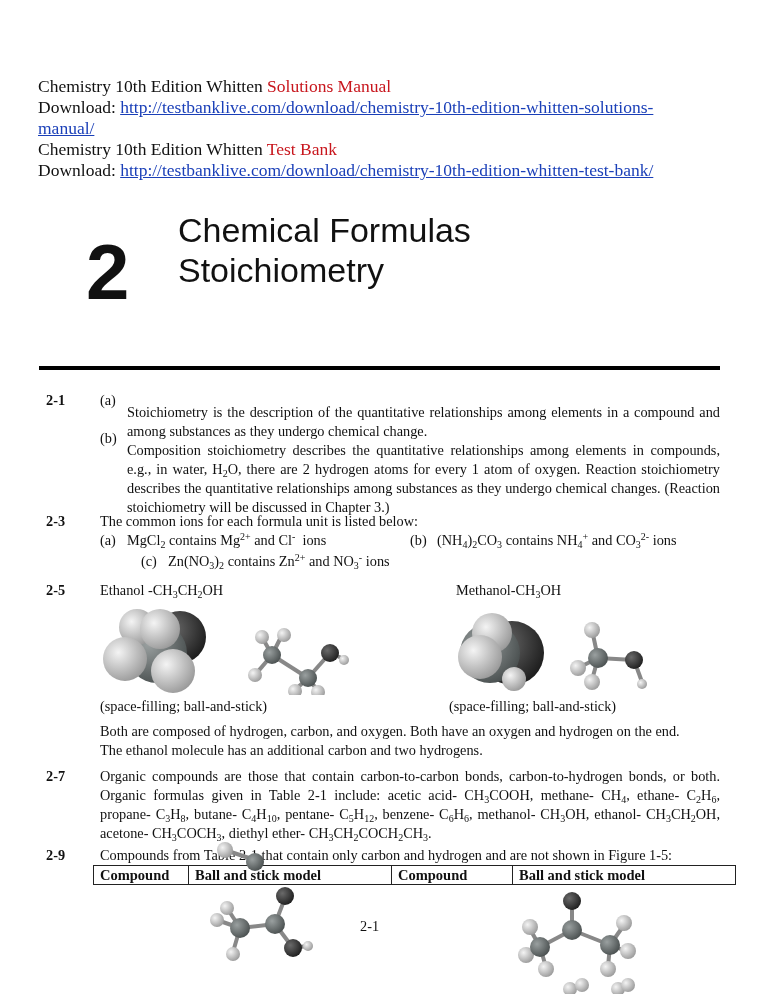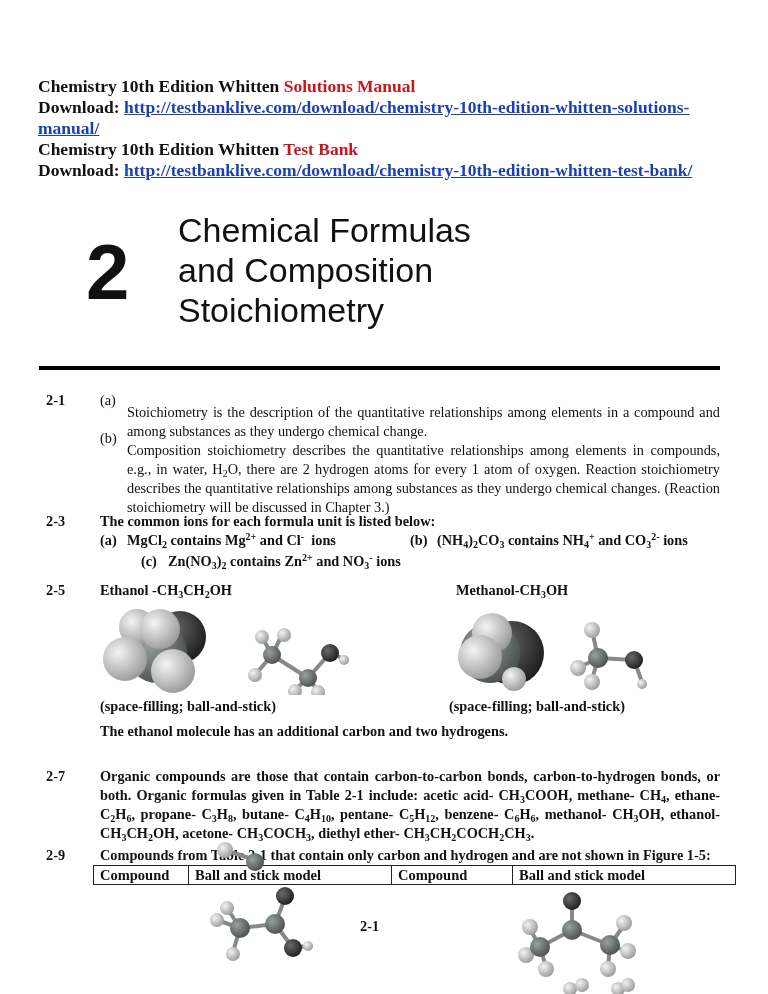--- a/index.html
+++ b/index.html
@@ -1,20 +1,20 @@
 <!DOCTYPE html>
 <html><head>
 <meta charset="utf-8">
 <style>
   html, body { margin: 0; padding: 0; }
   body {
     width: 768px; height: 994px; overflow: hidden; background: #ffffff;
     font-family: "Liberation Serif", serif; color: #111; position: relative;
   }
-  .abs { position: absolute; font-weight: bold; }
+  .abs { position: absolute; }
   .hdr { left: 38px; font-size: 17.5px; line-height: 21px; white-space: nowrap; }
   .red { color: #c8161d; }
   .link { color: #1a3fb8; text-decoration: underline; }
   .chapnum {
     left: 86px; top: 232px; font-family: "Liberation Sans", sans-serif;
     font-weight: bold; font-size: 78px; line-height: 80px;
   }
   .title {
     left: 178px; top: 210px; font-family: "Liberation Sans", sans-serif;
     font-weight: normal; font-size: 34px; line-height: 40px;
@@ -55,21 +55,20 @@
 <div class="abs hdr" style="top:139px;">
   <span>Chemistry 10th Edition Whitten </span><span class="red">Test Bank</span>
 </div>
 <div class="abs hdr" style="top:160px;">
   <span>Download: </span><a class="link">http://testbanklive.com/download/chemistry-10th-edition-whitten-test-bank/</a>
 </div>
 
 <div class="abs chapnum">2</div>
 <div class="abs title">
   <div>Chemical Formulas</div>
-  <div>and Composition</div>
   <div>Stoichiometry</div>
 </div>
 <div class="abs rule"></div>
 
 <div class="abs qnum body" style="top:391px;">2-1</div>
 <div class="item body just" style="top:391px;">
   <span>(a)</span>
   <div class="txt">Stoichiometry is the description of the quantitative relationships among elements in a compound and among substances as they undergo chemical change.</div>
 </div>
 <div class="item body just" style="top:429px;">
@@ -163,20 +162,21 @@
   <circle cx="30" cy="48" r="10" fill="url(#cG)"></circle>
     <circle cx="24" cy="72" r="8" fill="url(#hG)"></circle>
   <circle cx="66" cy="50" r="9" fill="url(#oG)"></circle>
     <circle cx="74" cy="74" r="5" fill="url(#hG)"></circle>
 </svg>
 
 <div class="abs body" style="left:100px; top:697px;">(space-filling; ball-and-stick)</div>
 <div class="abs body" style="left:449px; top:697px;">(space-filling; ball-and-stick)</div>
 
 <div class="abs body para" style="top:722px;">
+  <div>Both are composed of hydrogen, carbon, and oxygen.  Both have an oxygen and hydrogen on the end.</div>
   <div>The ethanol molecule has an additional carbon and two hydrogens.</div>
 </div>
 
 <div class="abs qnum body" style="top:767px;">2-7</div>
 <div class="abs body para just" style="top:767px;">
   <span>Organic compounds are those that contain carbon-to-carbon bonds, carbon-to-hydrogen bonds, or both.  Organic formulas given in Table 2-1 include:  acetic acid- CH</span><sub>3</sub>COOH, methane- CH<sub>4</sub>, ethane- C<sub>2</sub>H<sub>6</sub>, propane- C<sub>3</sub>H<sub>8</sub>, butane- C<sub>4</sub>H<sub>10</sub>, pentane- C<sub>5</sub>H<sub>12</sub>, benzene- C<sub>6</sub>H<sub>6</sub>, methanol- CH<sub>3</sub>OH, ethanol- CH<sub>3</sub>CH<sub>2</sub>OH, acetone- CH<sub>3</sub>COCH<sub>3</sub>, diethyl ether- CH<sub>3</sub>CH<sub>2</sub>COCH<sub>2</sub>CH<sub>3</sub>.
 </div>
 
 <div class="abs qnum body" style="top:846px;">2-9</div>
 <div class="abs body" style="left:100px; top:846px; white-space:nowrap;">Compounds from Table 2-1 that contain only carbon and hydrogen and are not shown in Figure 1-5:</div>

